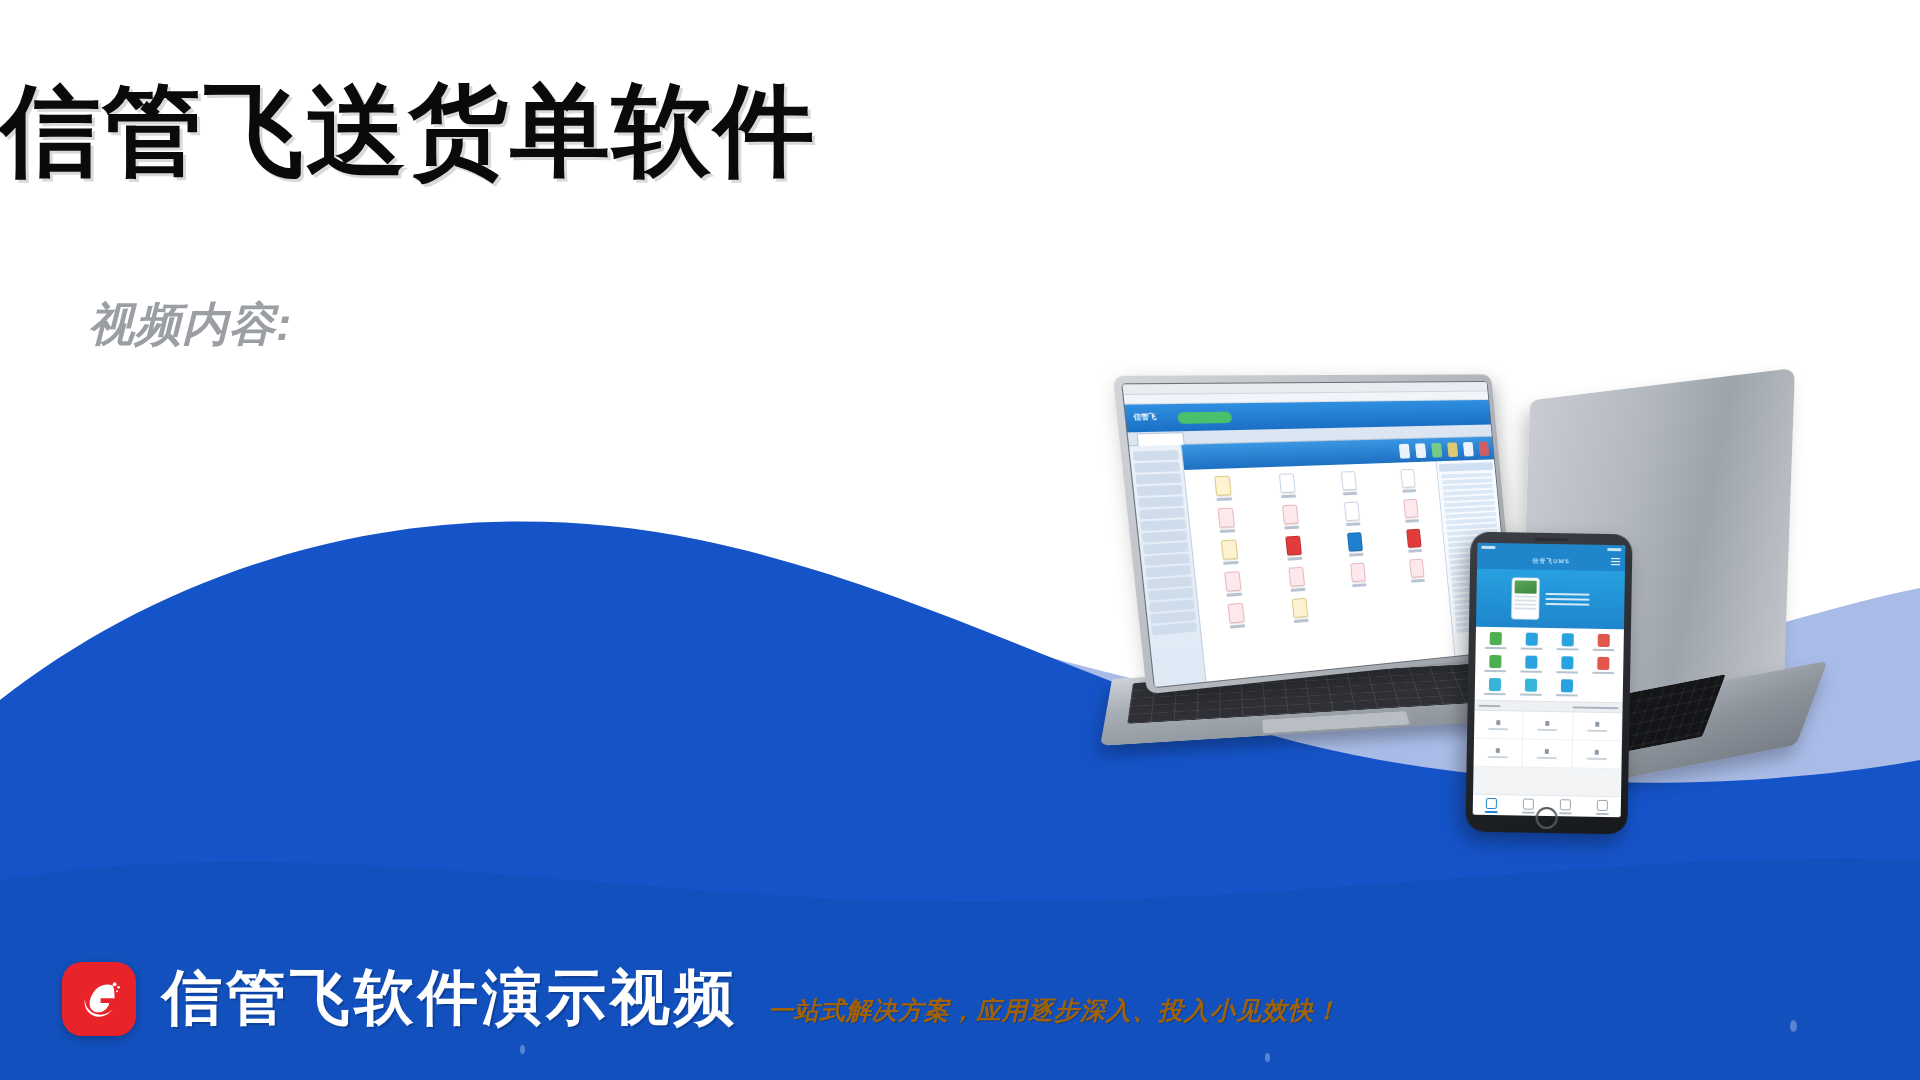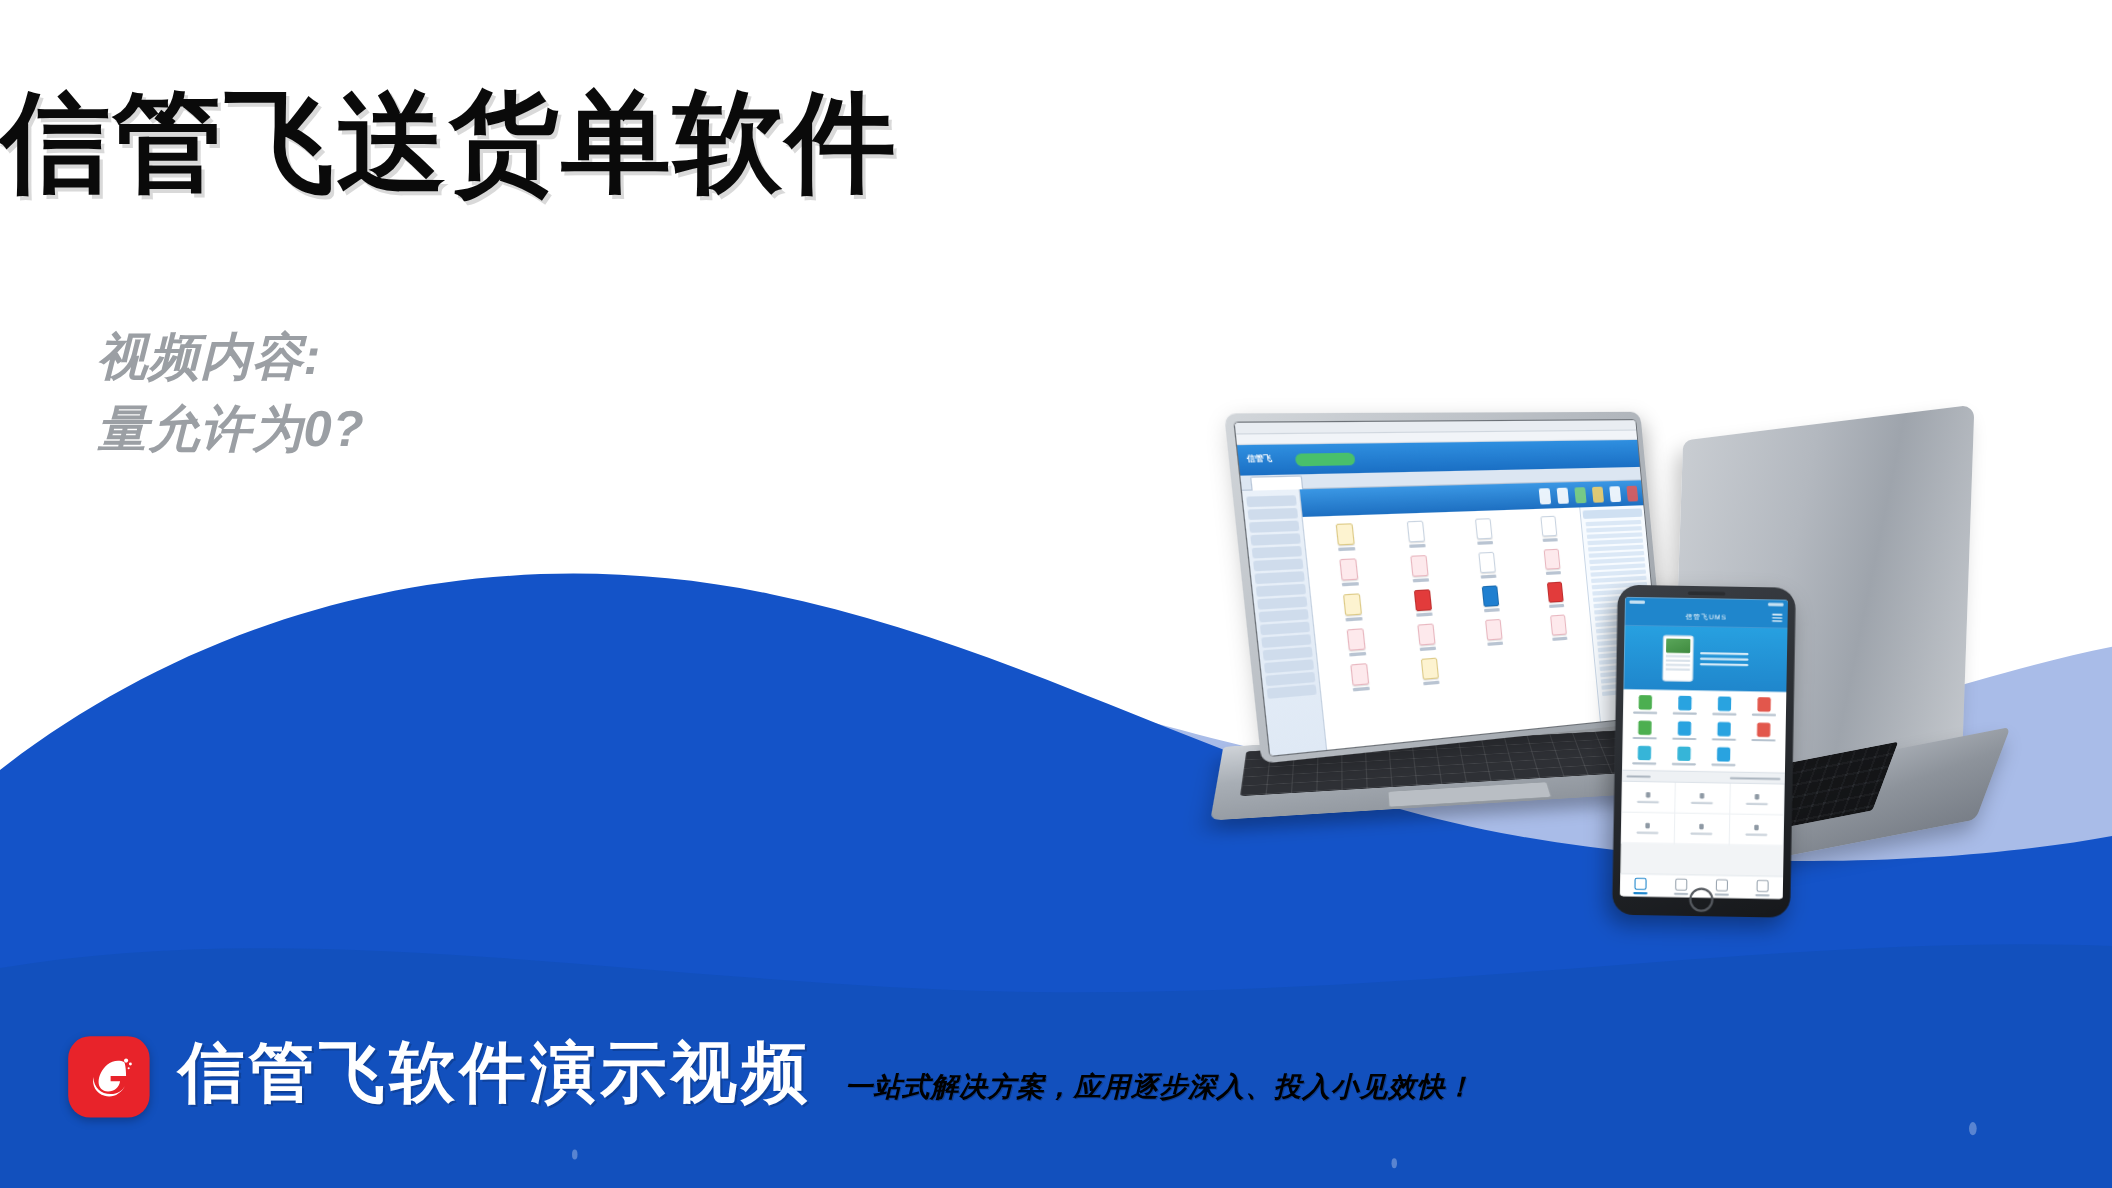--- a/index.html
+++ b/index.html
@@ -158,55 +158,54 @@
   .pst .c{width:20px;height:2px;background:#ccd4dc;border-radius:1px;}
   .pnav{position:absolute;left:0;right:0;bottom:0;height:20px;background:#fff;border-top:1px solid #e2e7ec;display:grid;grid-template-columns:repeat(4,1fr);}
   .pnav div{display:flex;flex-direction:column;align-items:center;justify-content:center;gap:2px;}
   .pnav .i{width:9px;height:9px;border:1.5px solid #9aa5b0;border-radius:2px;}
   .pnav div:first-child .i{border-color:#1f86cc;}
   .pnav .l{width:13px;height:2px;background:#b4bec8;border-radius:1px;}
   .pnav div:first-child .l{background:#1f86cc;}
 
   
   #footer{position:absolute;left:0;bottom:0;width:1920px;height:178px;}
-  #footer-inner{position:absolute;left:62px;bottom:64px;display:flex;align-items:flex-end;}
+  #footer-inner{position:absolute;left:62px;bottom:41px;display:flex;align-items:center;}
   #logo-mark{
     width:74px;height:74px;border-radius:20px;background:#e8232a;
     box-shadow:0 3px 8px rgba(0,0,0,.25);
     display:flex;align-items:center;justify-content:center;flex:0 0 auto;
   }
   #brand-name{
     margin-left:26px;font-size:60px;font-weight:bold;color:#ffffff;
     letter-spacing:4px;white-space:nowrap;
     text-shadow:2px 2px 0 rgba(0,0,0,.18);
   }
   #tagline{
     margin-left:30px;align-self:flex-end;margin-bottom:12px;
-    font-size:25px;font-weight:bold;font-style:italic;color:#000000;
+    font-size:25px;font-weight:bold;font-style:italic;color:#a16207;
     letter-spacing:1px;white-space:nowrap;
     text-shadow:1px 1px 0 rgba(0,0,0,.22);
   }
   .dot{position:absolute;background:rgba(255,255,255,.30);border-radius:50%;}
 </style>
 </head>
 <body>
 
 <div id="slide">
 
   <svg class="wave-layer" viewBox="0 0 1920 1080" preserveAspectRatio="none">
     <path d="M0,760 C260,620 520,548 790,596 C1070,646 1240,742 1470,700 C1660,666 1800,612 1920,588 L1920,1080 L0,1080 Z" fill="#a9bce8"></path>
     <path d="M0,700 C180,560 430,484 700,540 C950,592 1130,716 1380,760 C1580,796 1790,784 1920,760 L1920,1080 L0,1080 Z" fill="#1453c8"></path>
     <path d="M0,880 C300,830 620,900 960,902 C1320,904 1640,848 1920,860 L1920,1080 L0,1080 Z" fill="#1250bd"></path>
   </svg>
 
   <div id="title">信管飞送货单软件</div>
 
   <div id="body-copy">
     <span class="line">视频内容:</span>
-    <span class="line">量允许为0?</span>
   </div>
 
   <div id="devices">
 
     <div class="laptop-back"></div>
     <div class="laptop-back-base"></div>
     <div class="laptop-back-keys"></div>
 
     <div class="laptop-front-base">
       <div class="kbd"></div>

